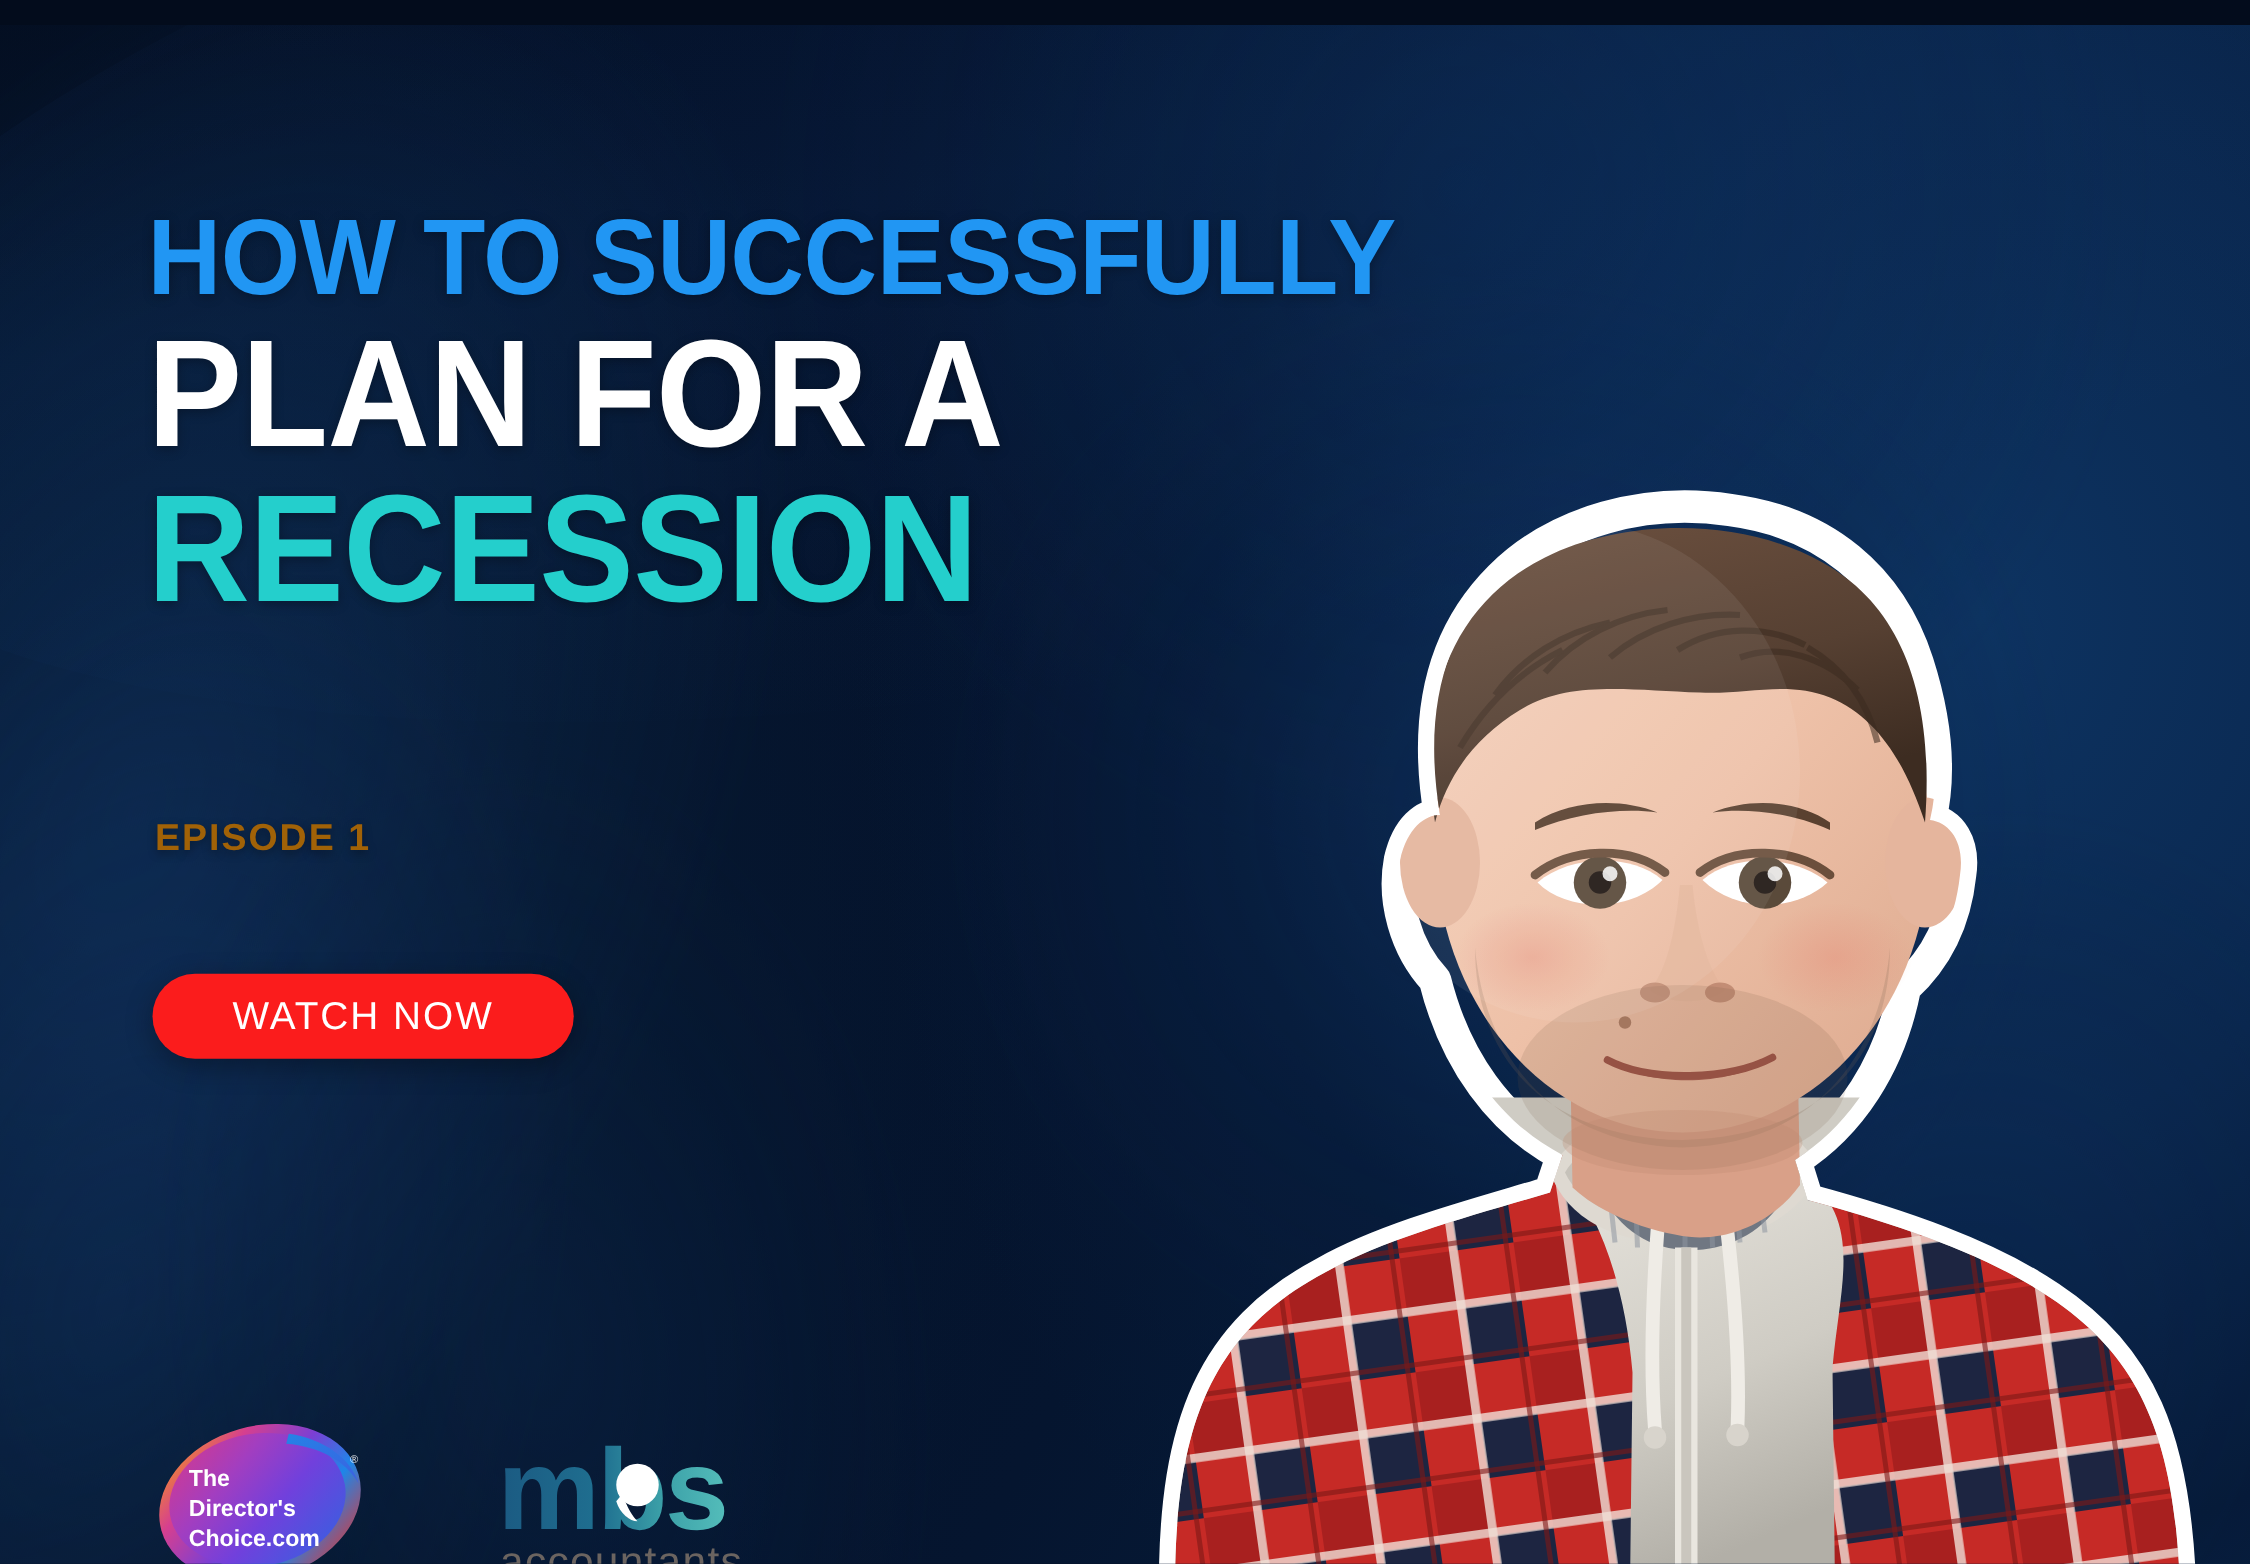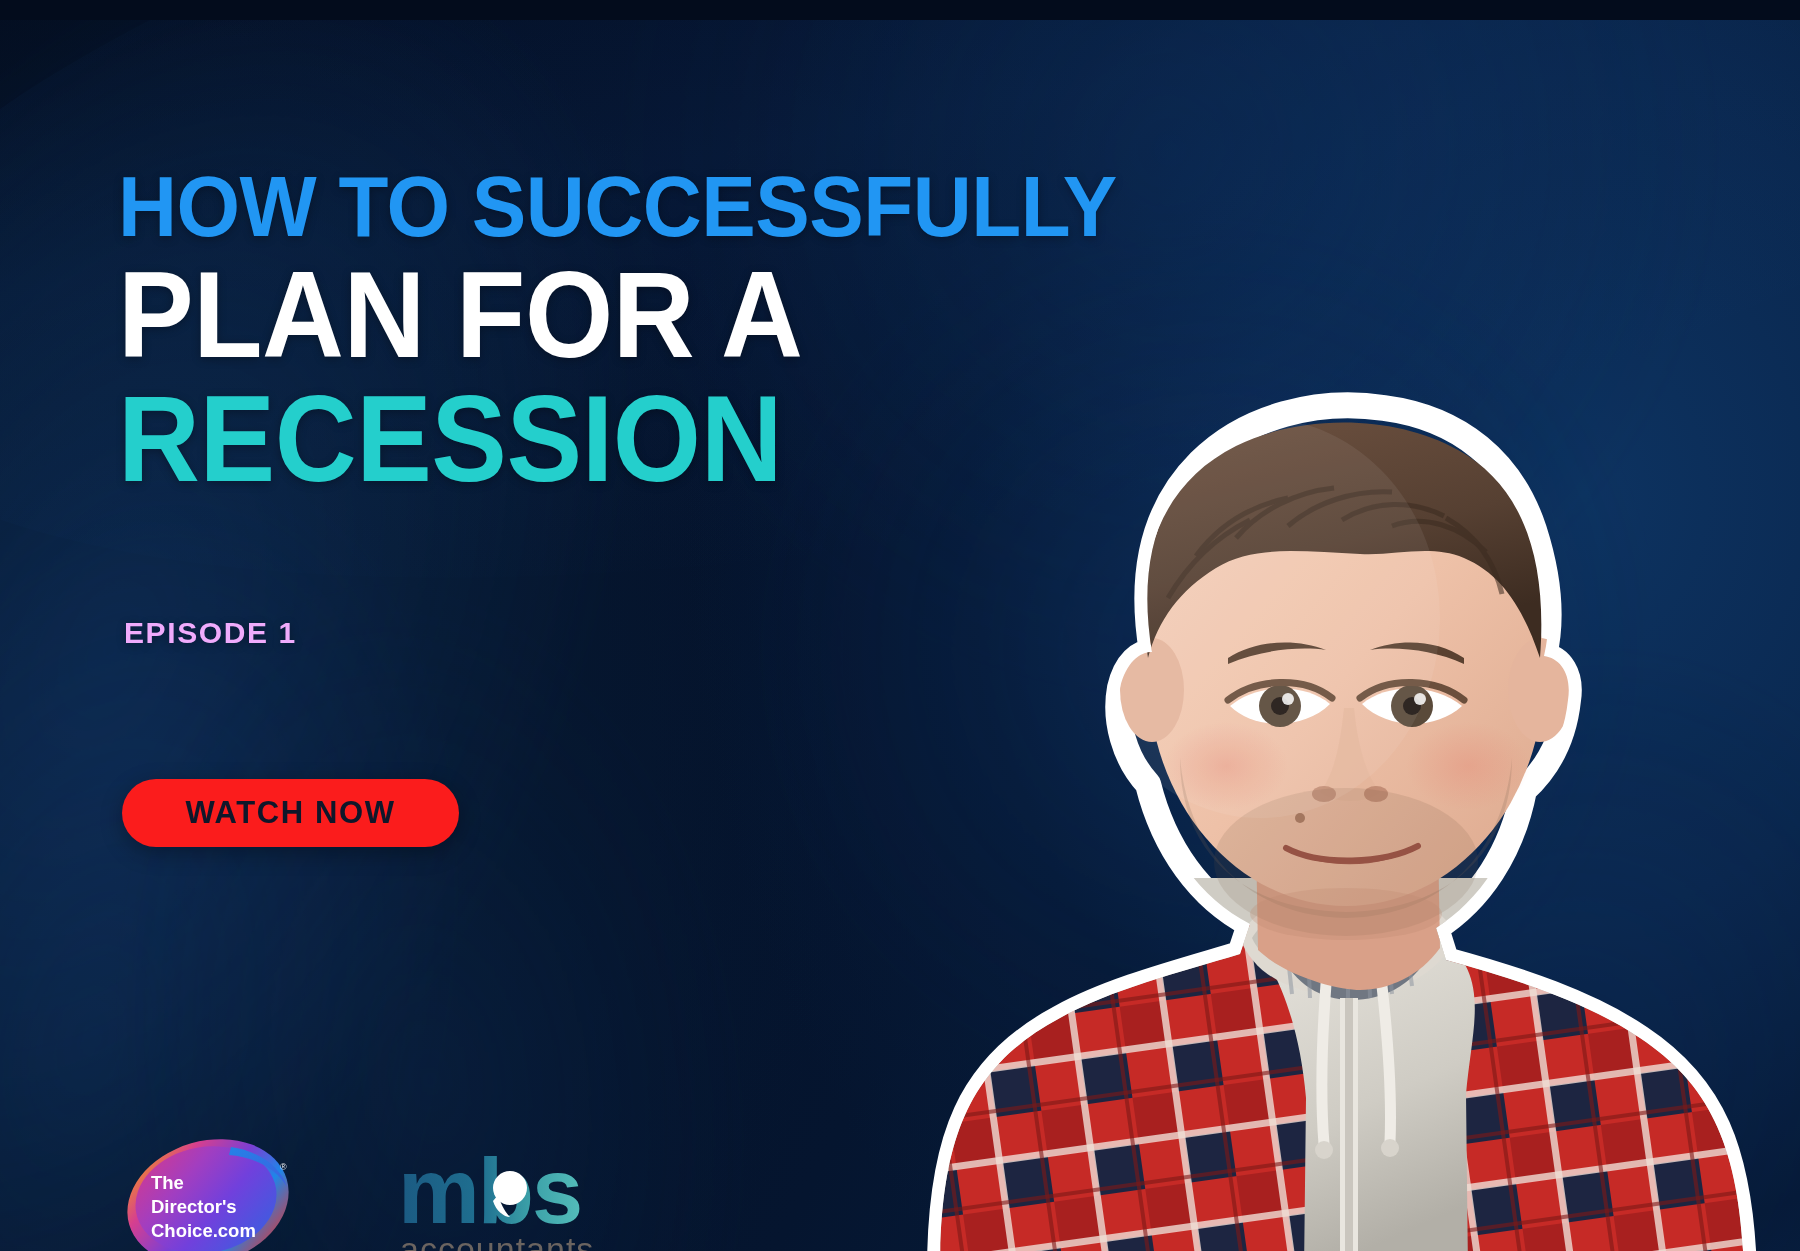--- a/index.html
+++ b/index.html
@@ -57,38 +57,38 @@
     font-stretch:condensed;
     text-transform:uppercase;
     text-shadow:0 2px 10px rgba(0,0,0,.30);
   }
   .hl-1 { font-size:86px; color:#2196f3; transform:scaleX(.95); transform-origin:left center; }
   .hl-2 { font-size:122px; color:#ffffff;  margin-top:16px; transform:scaleX(.93); transform-origin:left center; }
   .hl-3 { font-size:122px; color:#24cfcc;  margin-top:14px; transform:scaleX(.93); transform-origin:left center; }
 
   
   .episode {
-    position:absolute; left:124px; top:596px; z-index:6;
-    font-size:30px; font-weight:800; color:#f0abfc;
+    position:absolute; left:124px; top:634px; z-index:6;
+    font-size:30px; font-weight:800; color:#a16207;
     letter-spacing:1.6px; text-transform:uppercase;
     text-shadow:0 2px 8px rgba(0,0,0,.35);
   }
 
   
   .watch-btn {
     position:absolute; left:122px; top:759px; z-index:6;
     display:flex; align-items:center; justify-content:center;
     width:337px; height:68px;
     background:#fb1c1c;
     border:none; border-radius:40px;
     cursor:pointer;
     box-shadow:0 6px 22px rgba(0,0,0,.32);
   }
   .watch-btn span {
-    color:#0f172a; font-size:31px; font-weight:700;
+    color:#ffffff; font-size:31px; font-weight:400;
     letter-spacing:1.6px; text-transform:uppercase;
   }
 
   
   .person {
     position:absolute; left:640px; top:218px; width:1160px; height:1033px;
     z-index:4;
     filter:drop-shadow(0 0 0 rgba(0,0,0,0));
   }
   .person svg { display:block; width:100%; height:100%; }

